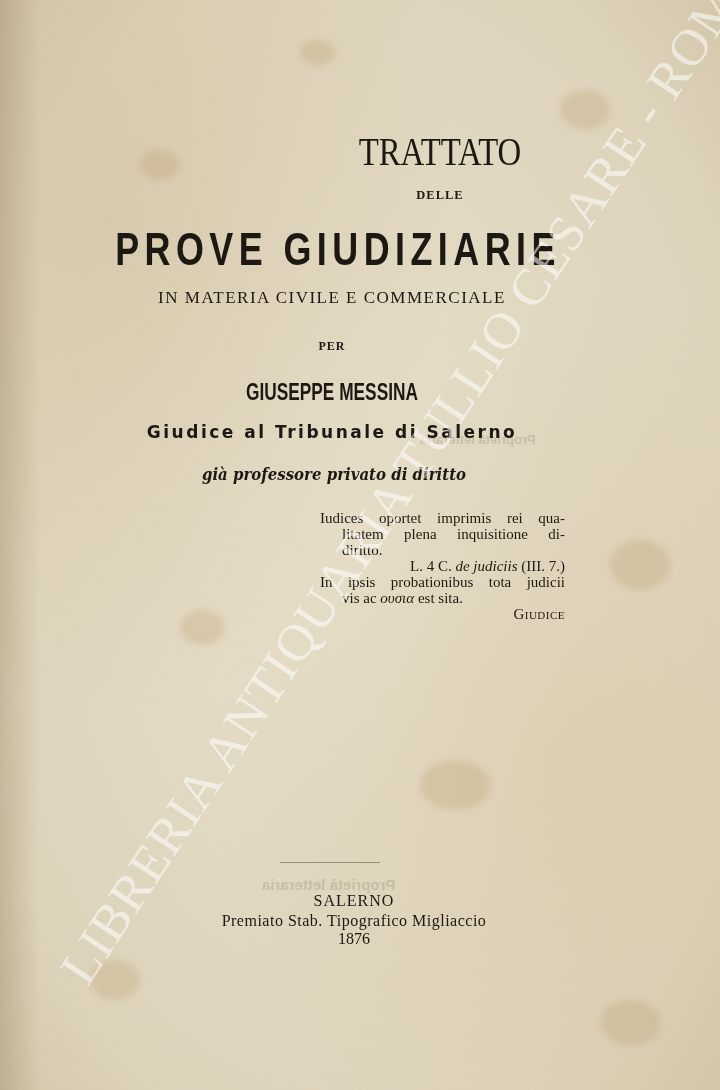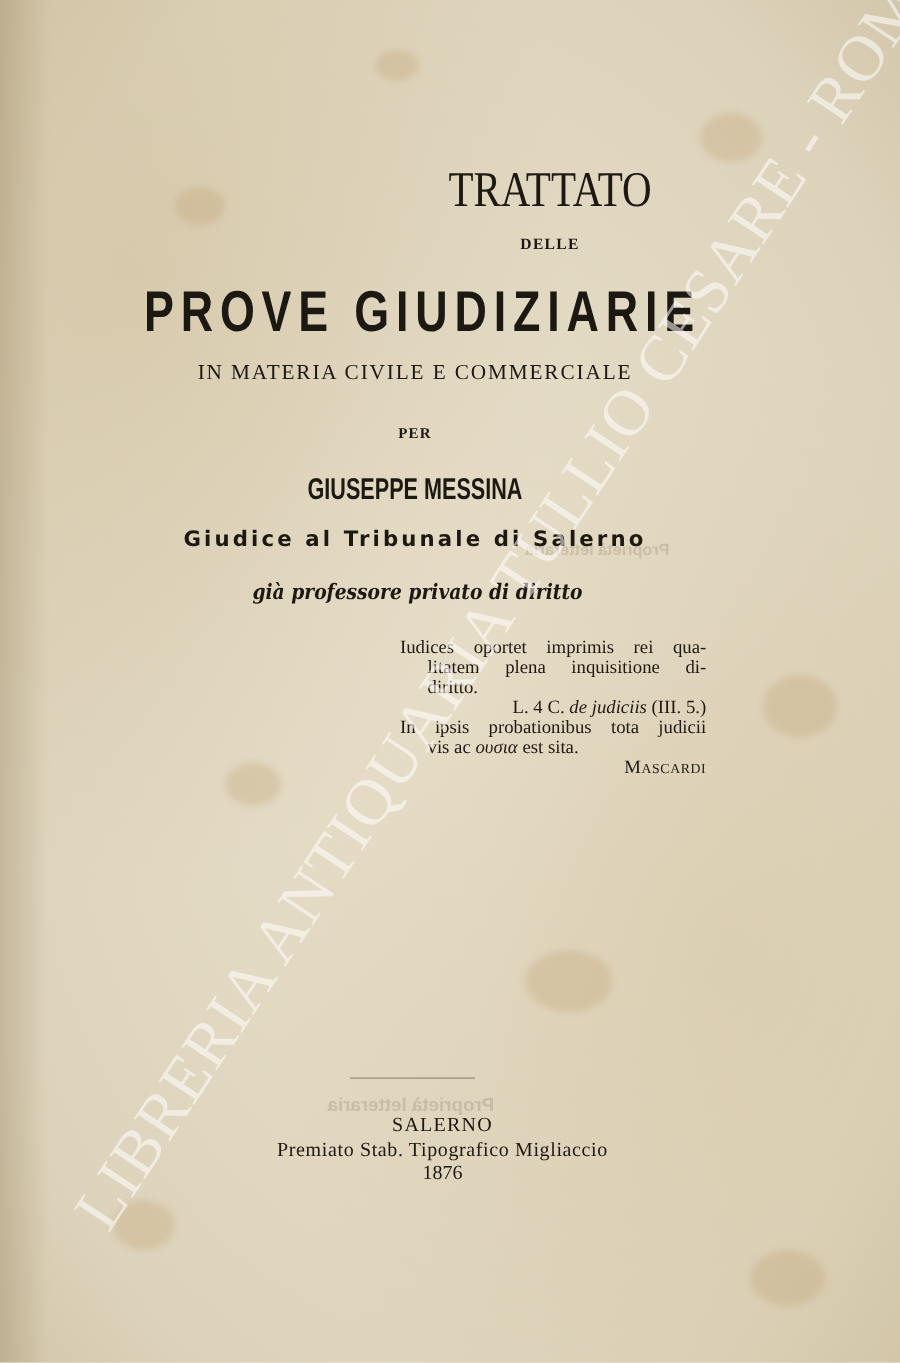--- a/index.html
+++ b/index.html
@@ -221,24 +221,24 @@
   <div class="line author">GIUSEPPE MESSINA</div>
   <div class="line role">Giudice al Tribunale di Salerno</div>
   <div class="line former">già professore privato di diritto</div>
 
   <div class="bleed" style="left:420px;top:432px;font-size:13px;">Proprietà letteraria</div>
 
   <div class="epigraph">
     <span class="ep-line ep-justify">Iudices oportet imprimis rei qua-</span>
     <span class="ep-line ep-indent ep-justify">litatem plena inquisitione di-</span>
     <span class="ep-line ep-indent">diritto.</span>
-    <span class="ep-line ep-right ep-cite"><span>L. 4 C. </span><i>de judiciis</i><span> (III. 5.)</span></span>
+    <span class="ep-line ep-right ep-cite"><span>L. 4 C. </span><i>de judiciis</i><span> (III. 7.)</span></span>
     <span class="ep-line ep-justify">In ipsis probationibus tota judicii</span>
     <span class="ep-line ep-indent"><span>vis ac </span><i>ουσια</i><span> est sita.</span></span>
-    <span class="ep-line ep-right smallcaps">Mascardi</span>
+    <span class="ep-line ep-right smallcaps">Giudice</span>
   </div>
 
   <div class="rule"></div>
   <div class="bleed" style="left:262px;top:876px;">Proprietà letteraria</div>
 
   <div class="line imprint-city">SALERNO</div>
   <div class="line imprint-printer">Premiato Stab. Tipografico Migliaccio</div>
   <div class="line imprint-year">1876</div>
 
   <div class="watermark">

